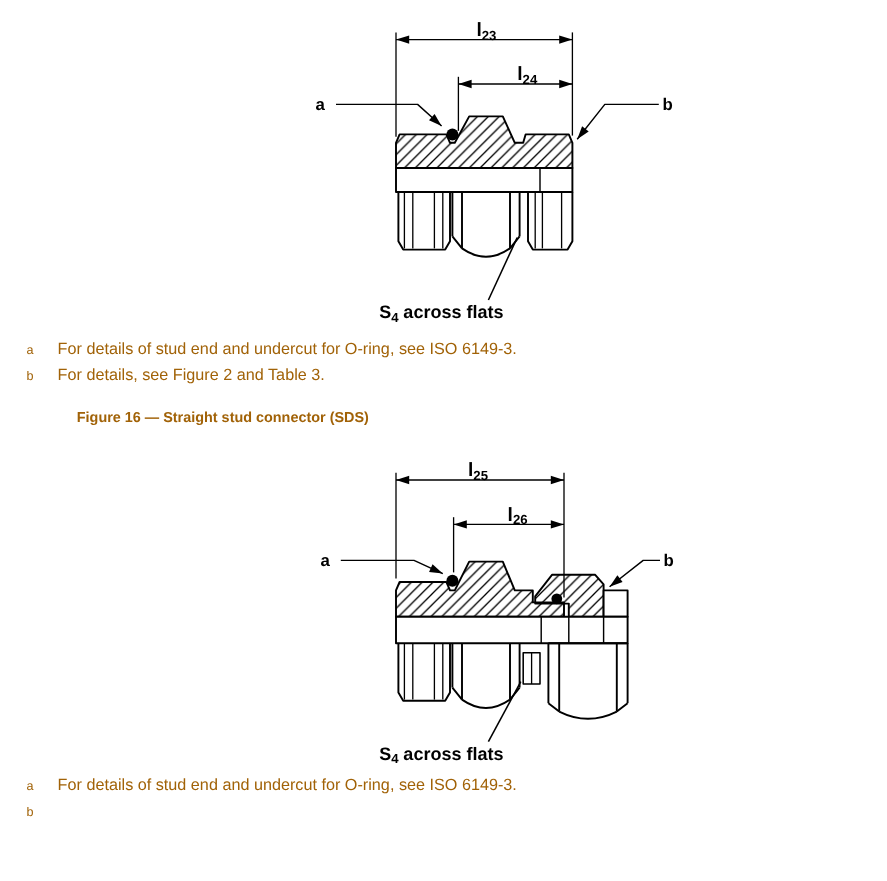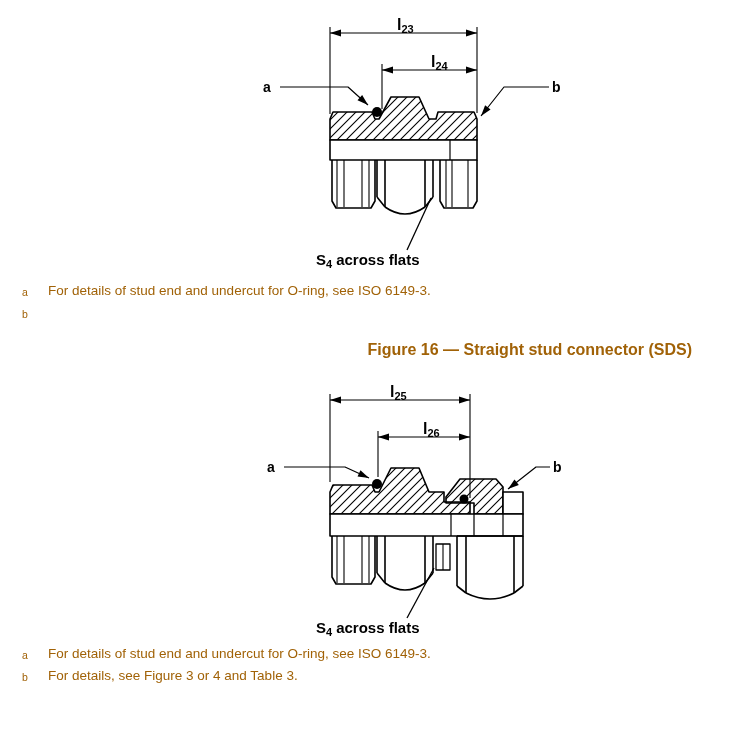--- a/index.html
+++ b/index.html
@@ -11,22 +11,22 @@
   svg text{fill:#000;font-family:"Liberation Sans",sans-serif;}
   .callout{font-size:14px;font-weight:bold;}
   .dimbase{font-size:16px;font-weight:bold;}
   .dimsub{font-size:11px;font-weight:bold;}
   .flatsbase{font-size:15px;font-weight:bold;}
   .flatssub{font-size:11px;font-weight:bold;}
   .footnotes{position:absolute;left:22px;width:660px;}
   .fn{position:relative;padding-left:26px;font-size:13.5px;line-height:22px;white-space:nowrap;}
   .fn sup{position:absolute;left:0;top:1px;font-size:10.5px;}
   .caption{
-    position:absolute;left:52px;width:640px;text-align:right;
-    font-size:16px;font-weight:bold;white-space:nowrap;
+    position:absolute;left:64px;width:640px;text-align:left;
+    font-size:12px;font-weight:bold;white-space:nowrap;
   }
 </style>
 </head>
 <body>
 
 <div class="page">
 
   <svg width="739" height="734" viewBox="0 0 739 734">
     <defs>
       <pattern id="hatch" width="9" height="9" patternUnits="userSpaceOnUse">
@@ -176,30 +176,30 @@
     </g>
   </svg>
 
   <div class="footnotes" style="top:280px">
     <div class="fn">
       <sup>a</sup>
       <span>For details of stud end and undercut for O-ring, see ISO 6149-3.</span>
     </div>
     <div class="fn">
       <sup>b</sup>
+      <span>For details, see Figure 2 and Table 3.</span>
     </div>
   </div>
 
   <div class="caption" style="top:341px">Figure 16 — Straight stud connector (SDS)</div>
 
   <div class="footnotes" style="top:643px">
     <div class="fn">
       <sup>a</sup>
       <span>For details of stud end and undercut for O-ring, see ISO 6149-3.</span>
     </div>
     <div class="fn">
       <sup>b</sup>
-      <span>For details, see Figure 3 or 4 and Table 3.</span>
     </div>
   </div>
 
 
 </div>
 
 </body></html>

